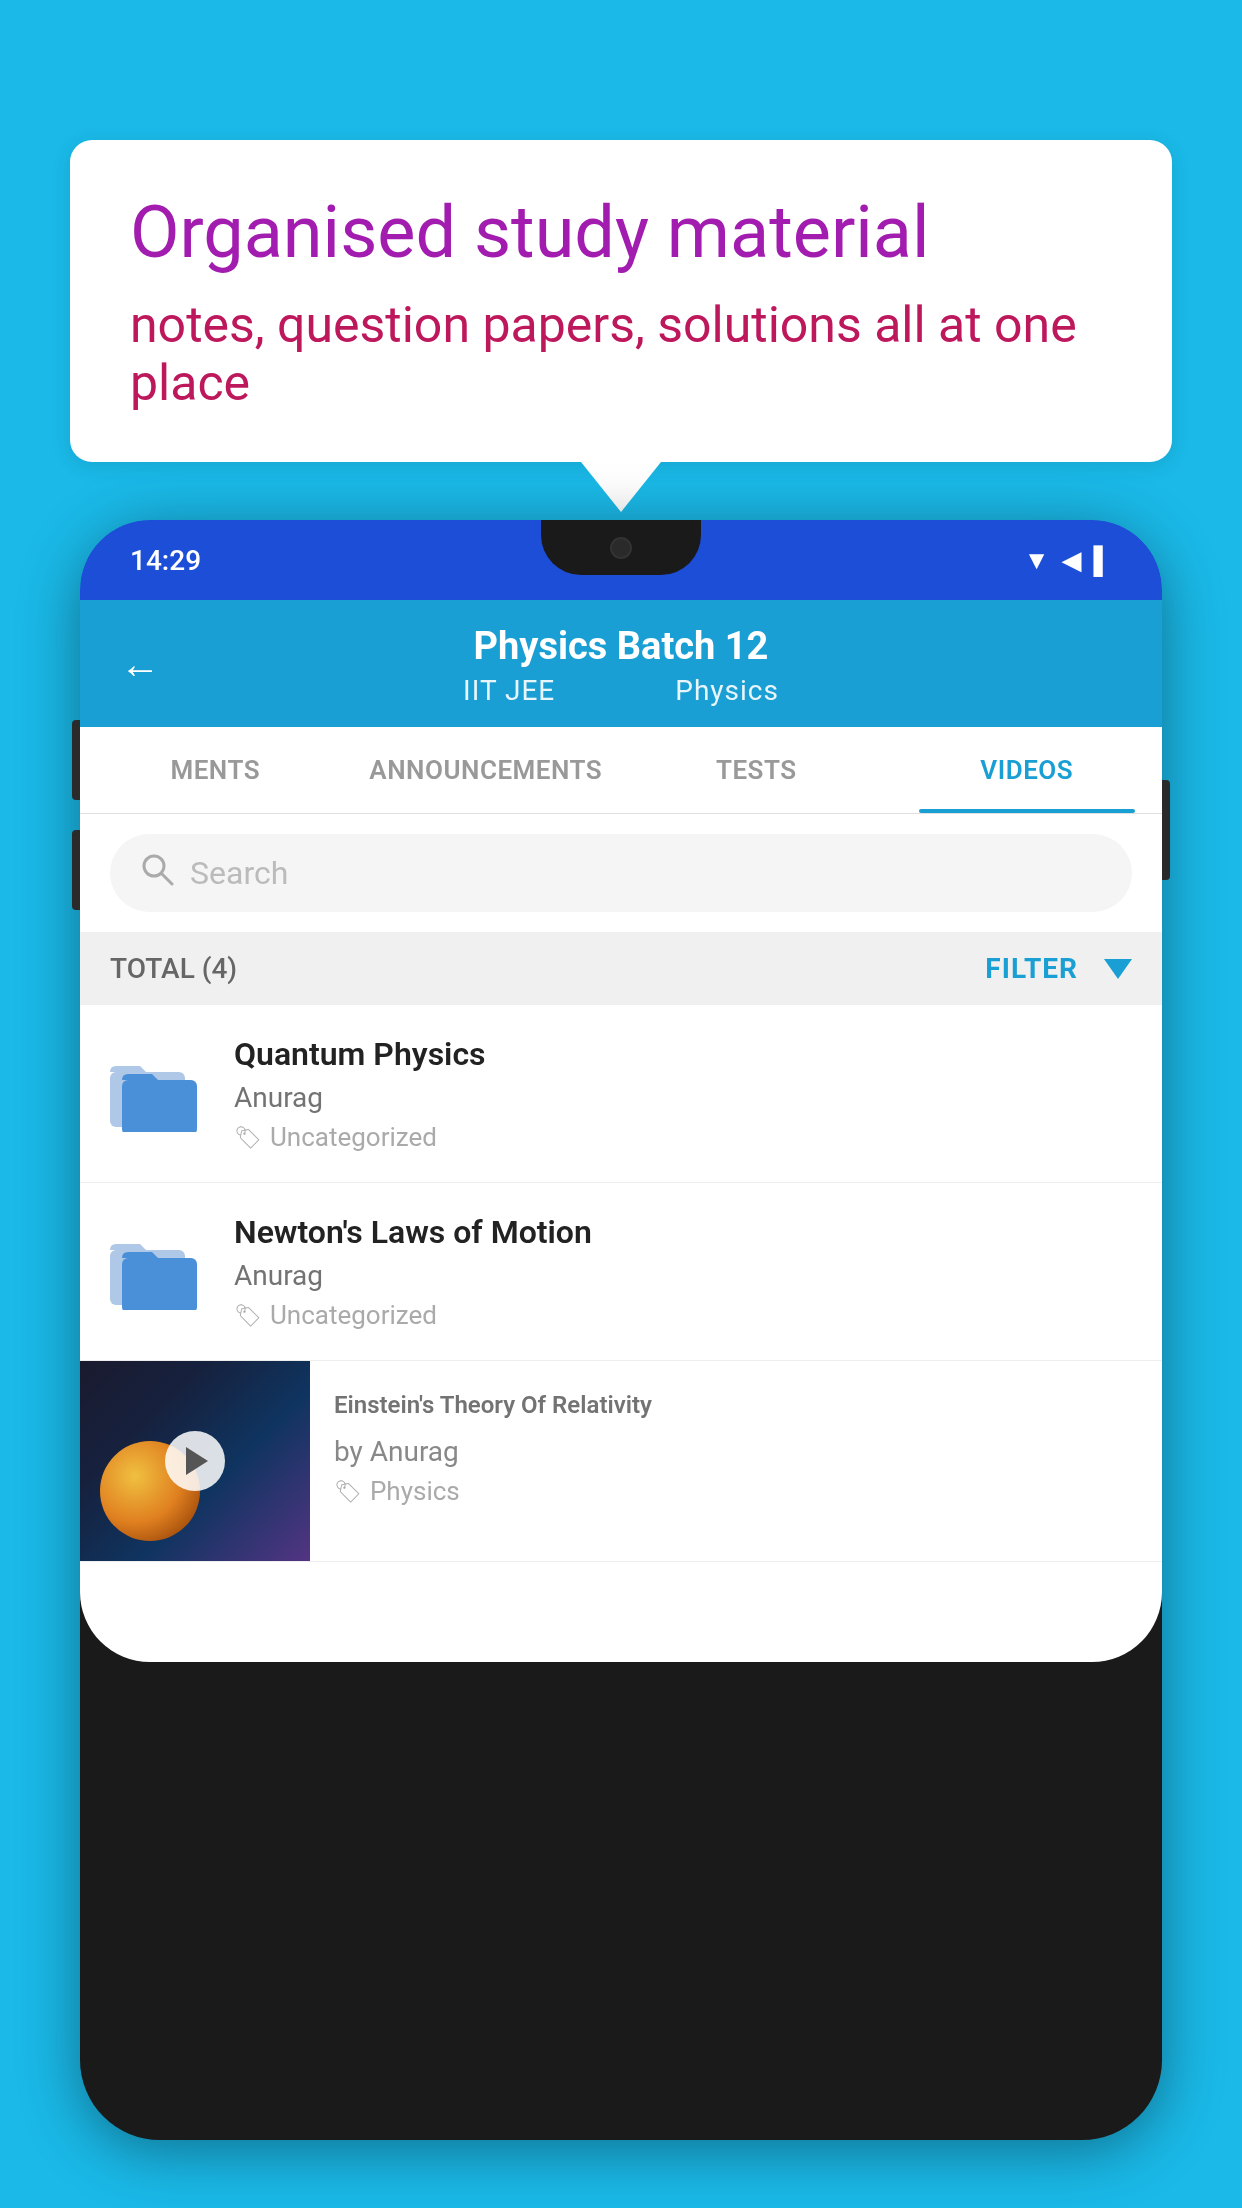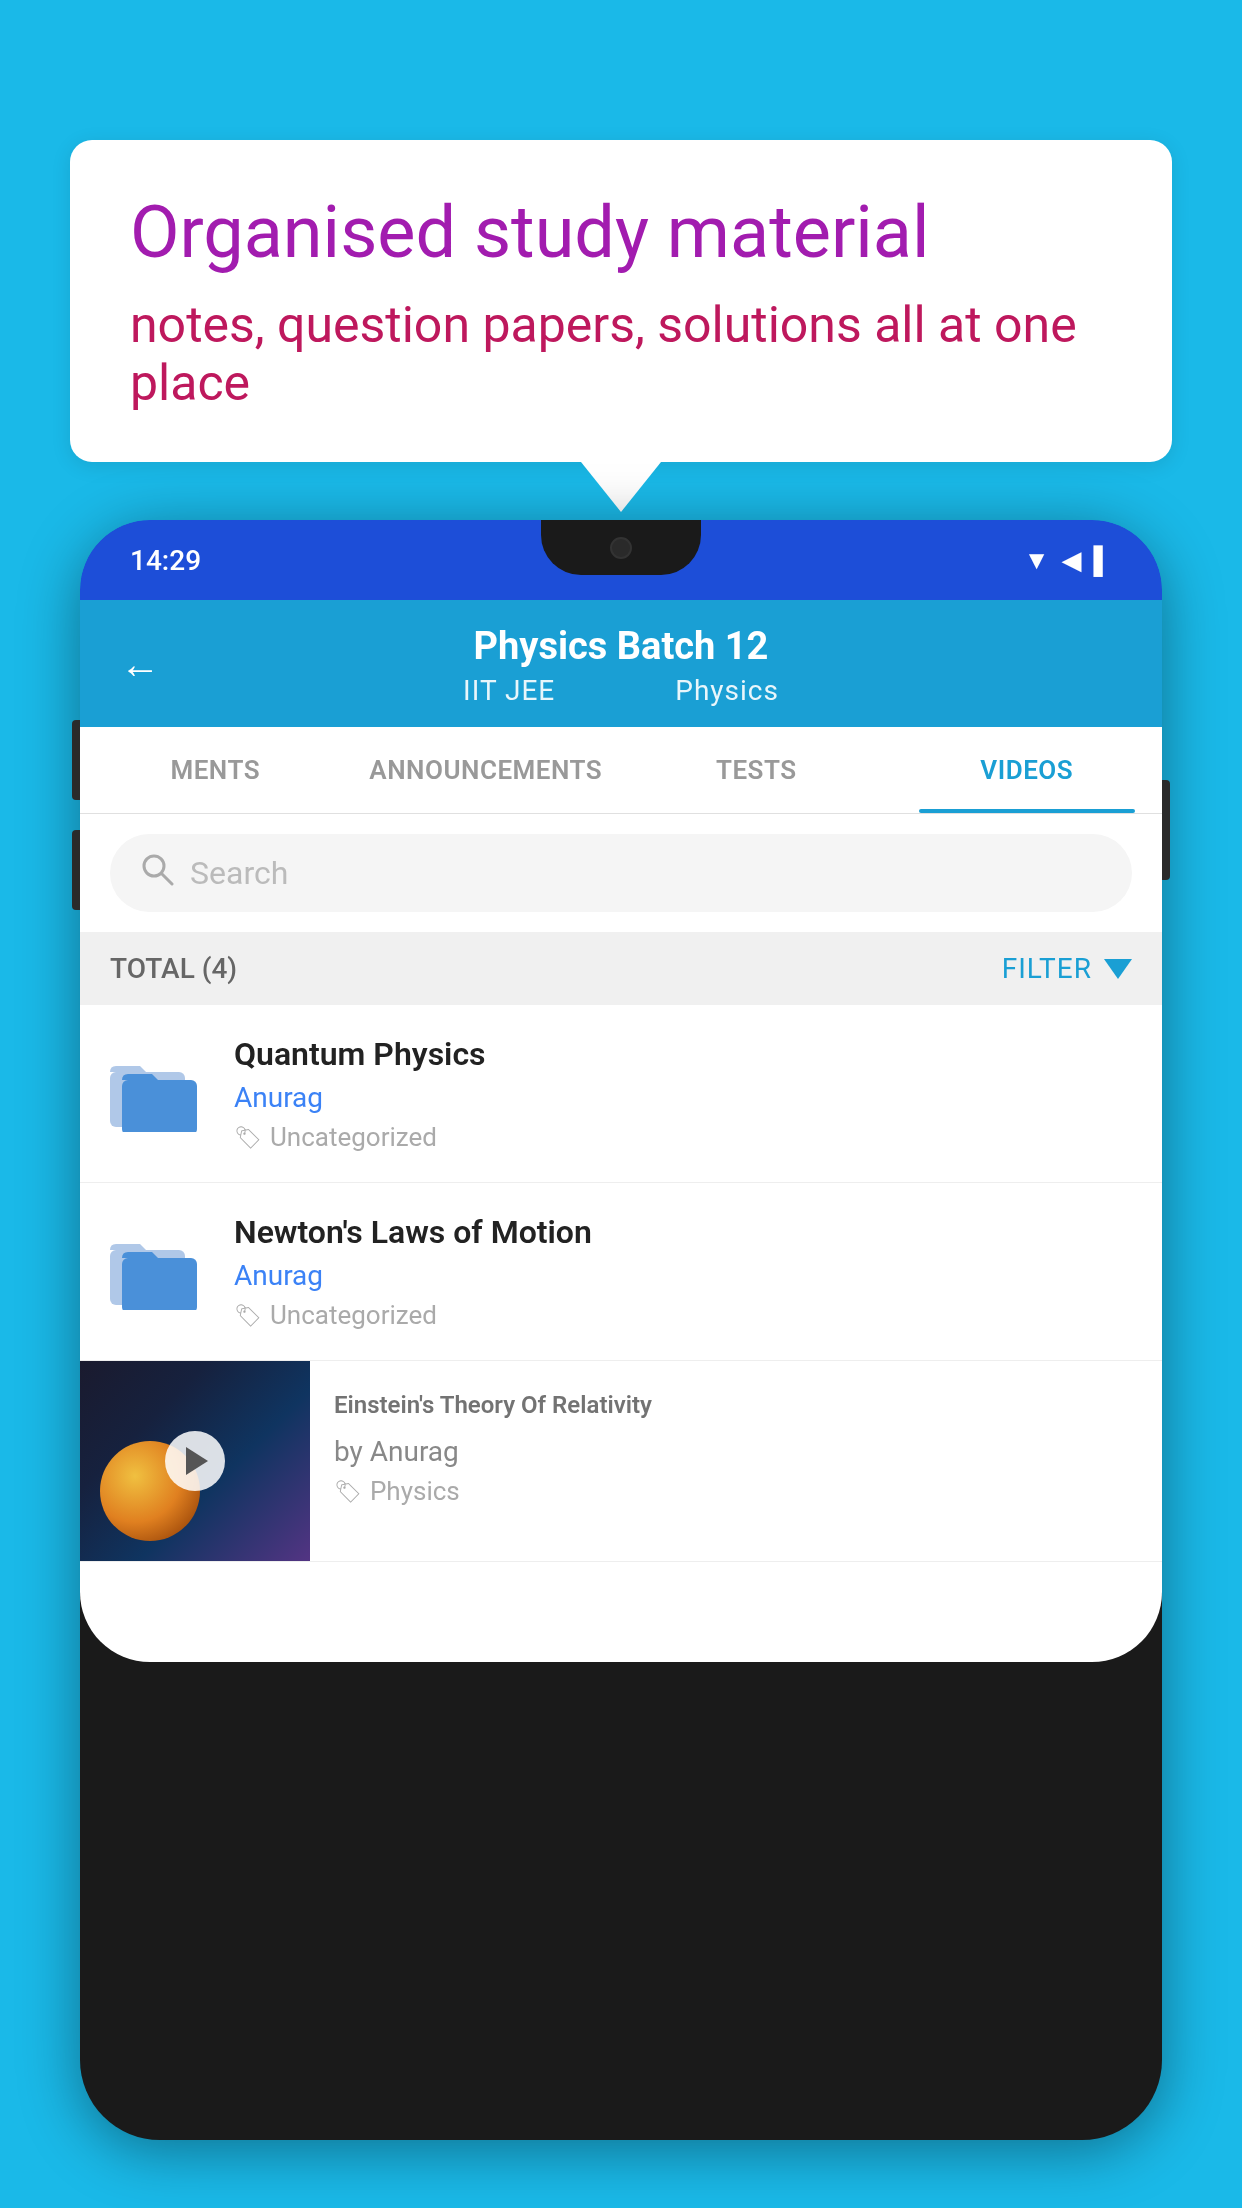--- a/index.html
+++ b/index.html
@@ -201,24 +201,24 @@
       align-items: center;
     }
     .total-label {
       color: #666;
       font-size: 28px;
       font-weight: 500;
     }
     .filter-btn {
       color: #1a9fd4;
       font-size: 28px;
-      font-weight: 400;
-      display: flex;
-      align-items: center;
-      gap: 12px;
+      font-weight: 700;
+      display: flex;
+      align-items: center;
+      gap: 26px;
       letter-spacing: 1px;
     }
     .filter-triangle {
       width: 0;
       height: 0;
       border-left: 14px solid transparent;
       border-right: 14px solid transparent;
       border-top: 20px solid #1a9fd4;
     }
 
@@ -241,21 +241,21 @@
     .video-item-info {
       flex: 1;
     }
     .video-item-title {
       color: #222;
       font-size: 32px;
       font-weight: 600;
       margin-bottom: 8px;
     }
     .video-item-author {
-      color: #3b82f6;
+      color: #737373;
       font-size: 28px;
       margin-bottom: 8px;
     }
     .video-item-tag {
       display: flex;
       align-items: center;
       gap: 8px;
       color: #aaa;
       font-size: 26px;
     }

